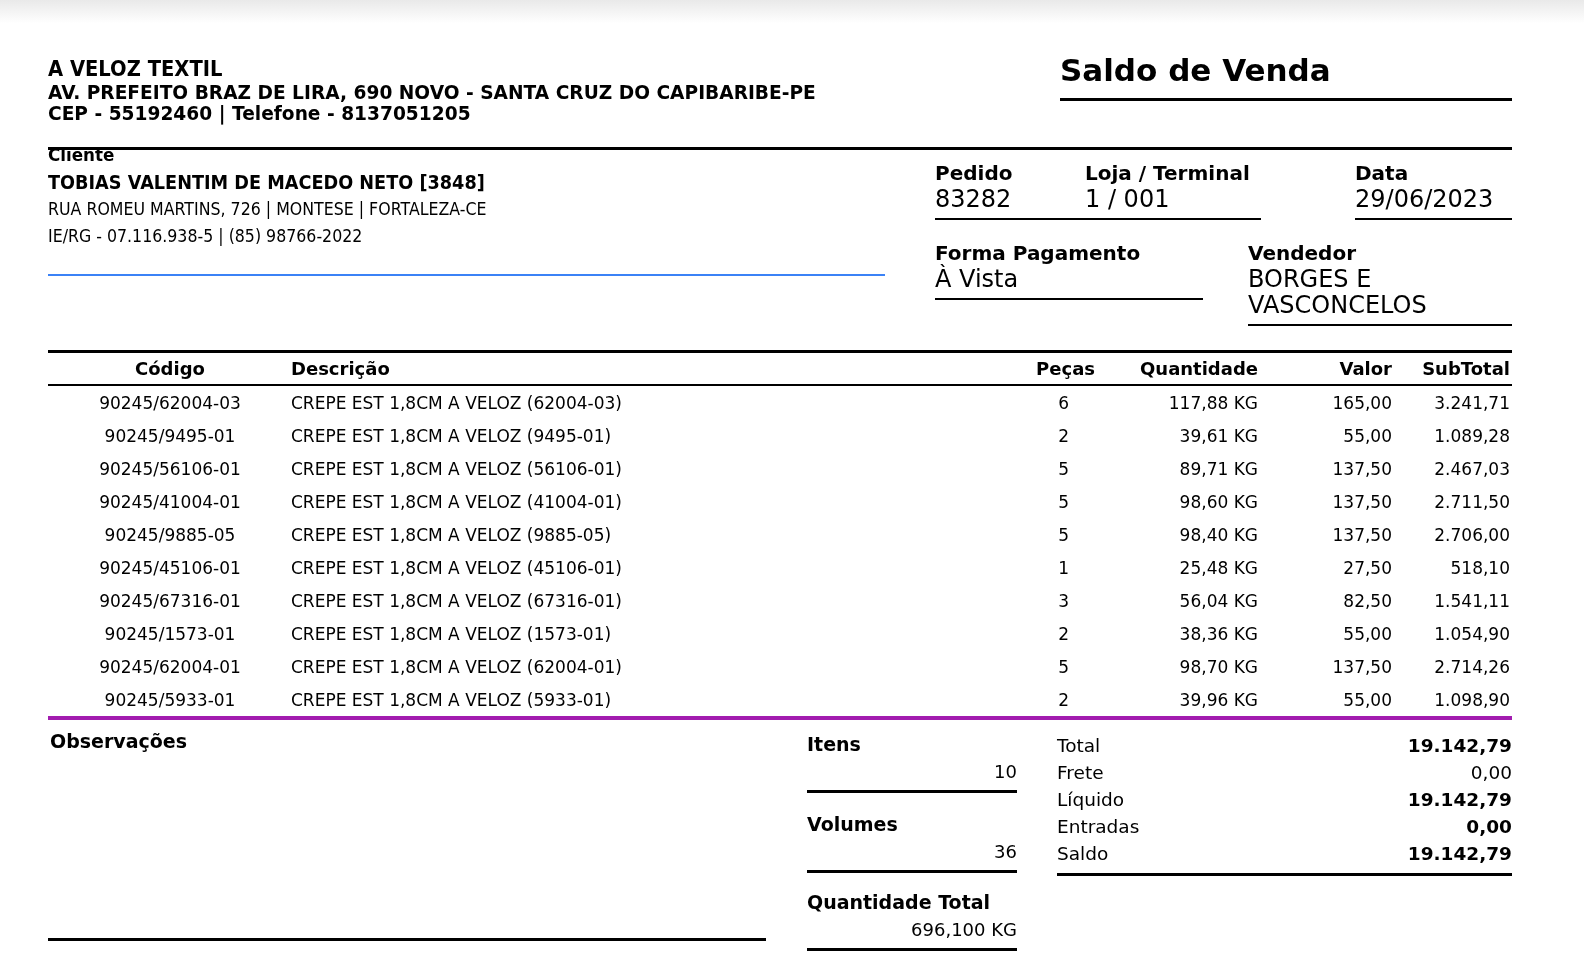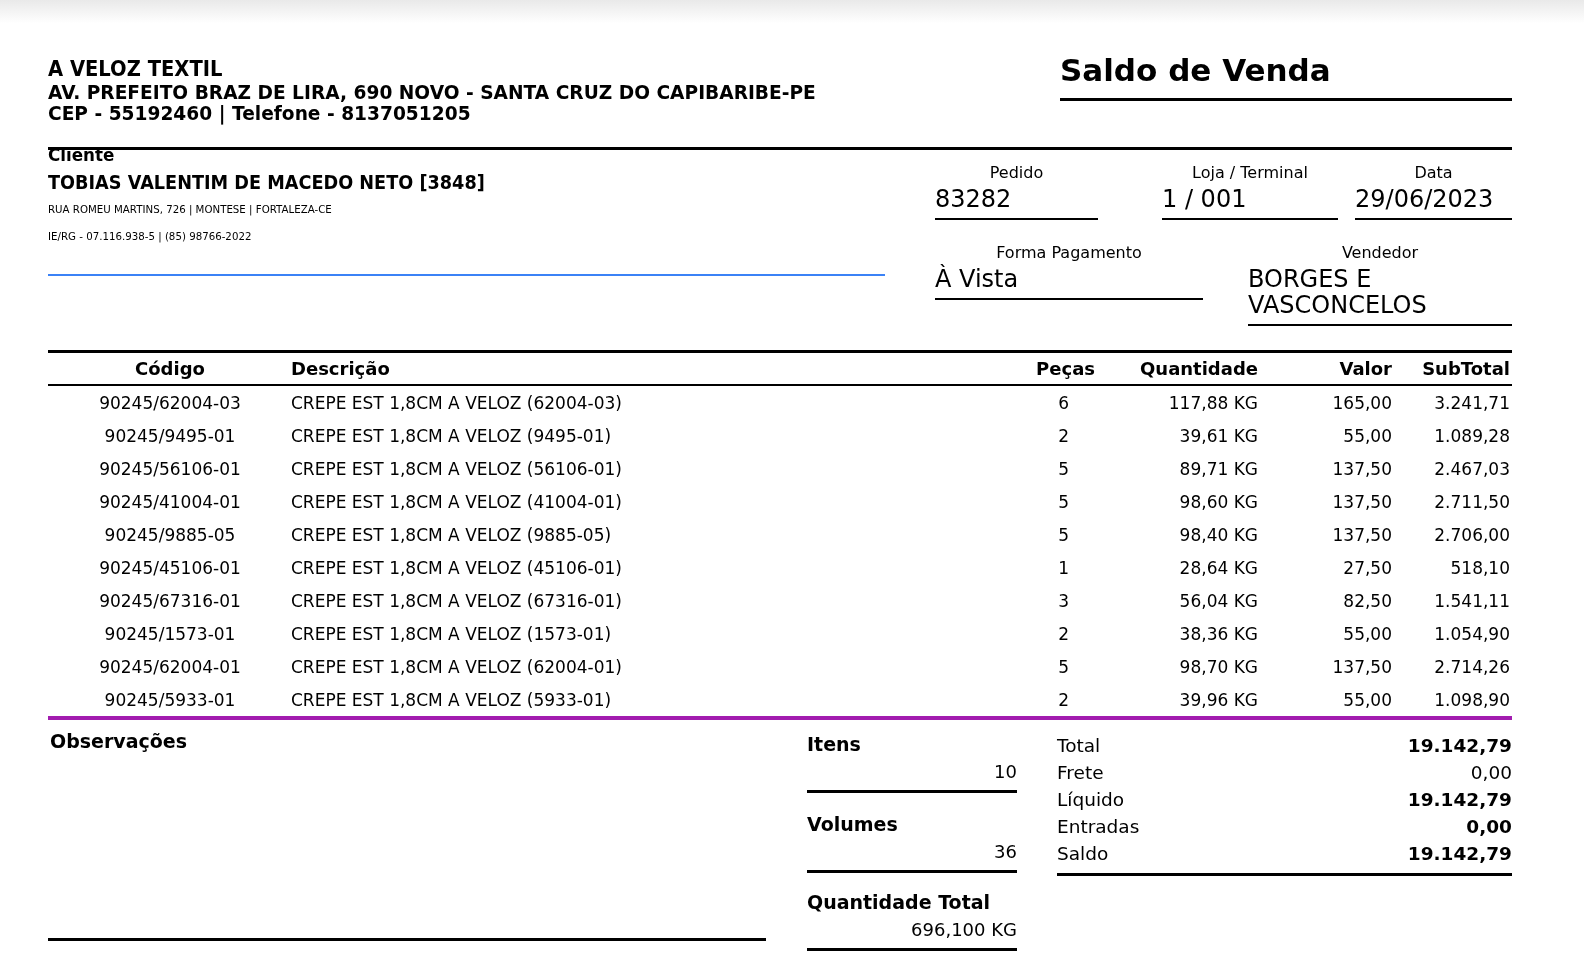--- a/index.html
+++ b/index.html
@@ -29,29 +29,29 @@
     font-size:31px;font-weight:bold;
     border-bottom:3px solid #000;padding-bottom:10px;
   }
 
   .hr-main{position:absolute;left:48px;top:147px;width:1464px;height:3px;background:#000;}
 
   
   .client{position:absolute;left:48px;top:141px;width:837px;border-bottom:2px solid #3b82f6;padding-bottom:24px;}
   .client-label{font-size:18px;font-weight:bold;line-height:27px;}
   .client-name{font-size:19px;font-weight:bold;line-height:28px;}
-  .client-line{font-size:11px;line-height:27px;}
+  .client-line{font-size:17px;line-height:27px;}
 
   
   .field{position:absolute;}
-  .field .flabel{font-size:16px;font-weight:normal;line-height:26px;text-align:center;}
+  .field .flabel{font-size:20px;font-weight:bold;line-height:26px;}
   .field .fvalue{font-size:24px;line-height:26px;padding-bottom:6px;}
   .field.ul{border-bottom:2px solid #000;}
   .f-pedido{left:935px;top:160px;width:163px;}
-  .f-loja{left:1162px;top:160px;width:176px;}
+  .f-loja{left:1085px;top:160px;width:176px;}
   .f-data{left:1355px;top:160px;width:157px;}
   .f-pagamento{left:935px;top:240px;width:268px;}
   .f-vendedor{left:1248px;top:240px;width:264px;}
 
   
   .items{position:absolute;left:48px;top:350px;width:1464px;}
   .trow{display:grid;grid-template-columns:237px 725px 85px 163px 134px 120px;align-items:center;}
   .thead{
     border-top:3px solid #000;border-bottom:2px solid #000;
     height:31px;font-size:18px;font-weight:bold;
@@ -175,21 +175,21 @@
         <div class="c-desc">CREPE EST 1,8CM A VELOZ (9885-05)</div>
         <div class="c-pecas">5</div>
         <div class="c-qtd">98,40 KG</div>
         <div class="c-valor">137,50</div>
         <div class="c-sub">2.706,00</div>
       </div>
       <div class="trow">
         <div class="c-codigo">90245/45106-01</div>
         <div class="c-desc">CREPE EST 1,8CM A VELOZ (45106-01)</div>
         <div class="c-pecas">1</div>
-        <div class="c-qtd">28,64 KG</div>
+        <div class="c-qtd">25,48 KG</div>
         <div class="c-valor">27,50</div>
         <div class="c-sub">518,10</div>
       </div>
       <div class="trow">
         <div class="c-codigo">90245/67316-01</div>
         <div class="c-desc">CREPE EST 1,8CM A VELOZ (67316-01)</div>
         <div class="c-pecas">3</div>
         <div class="c-qtd">56,04 KG</div>
         <div class="c-valor">82,50</div>
         <div class="c-sub">1.541,11</div>

